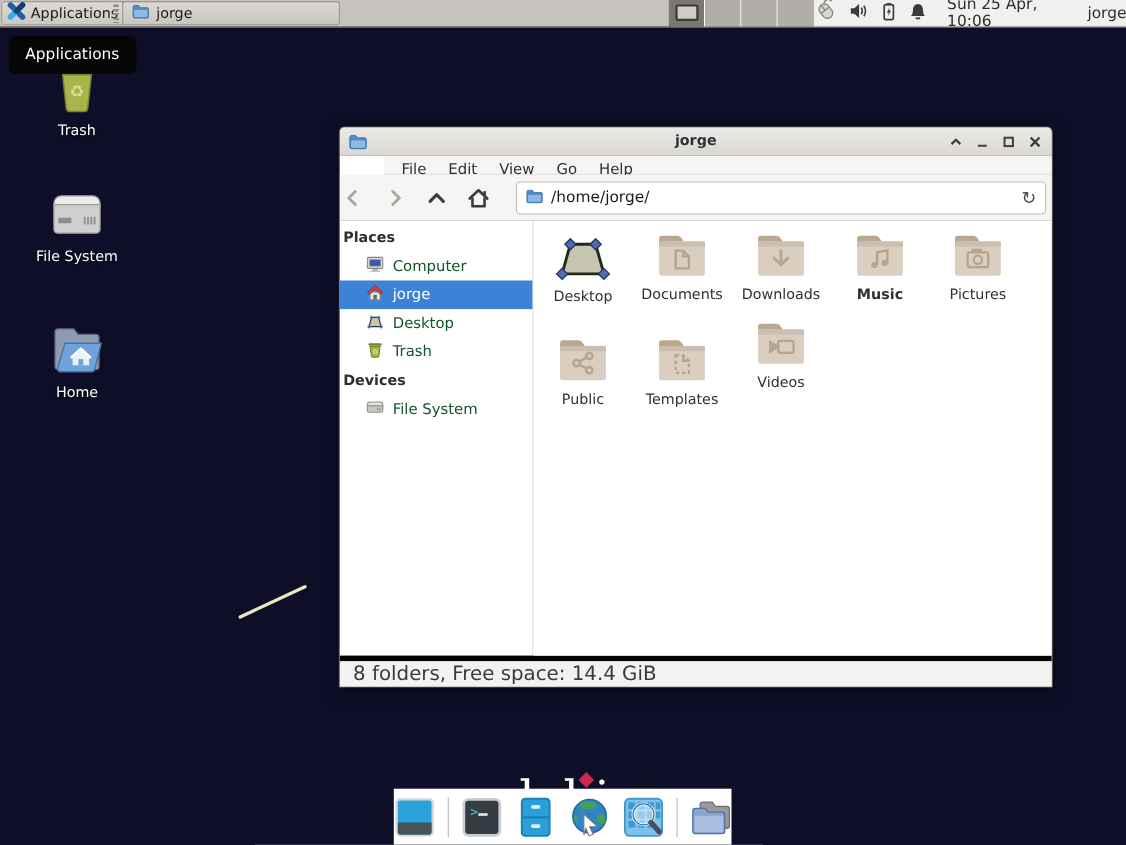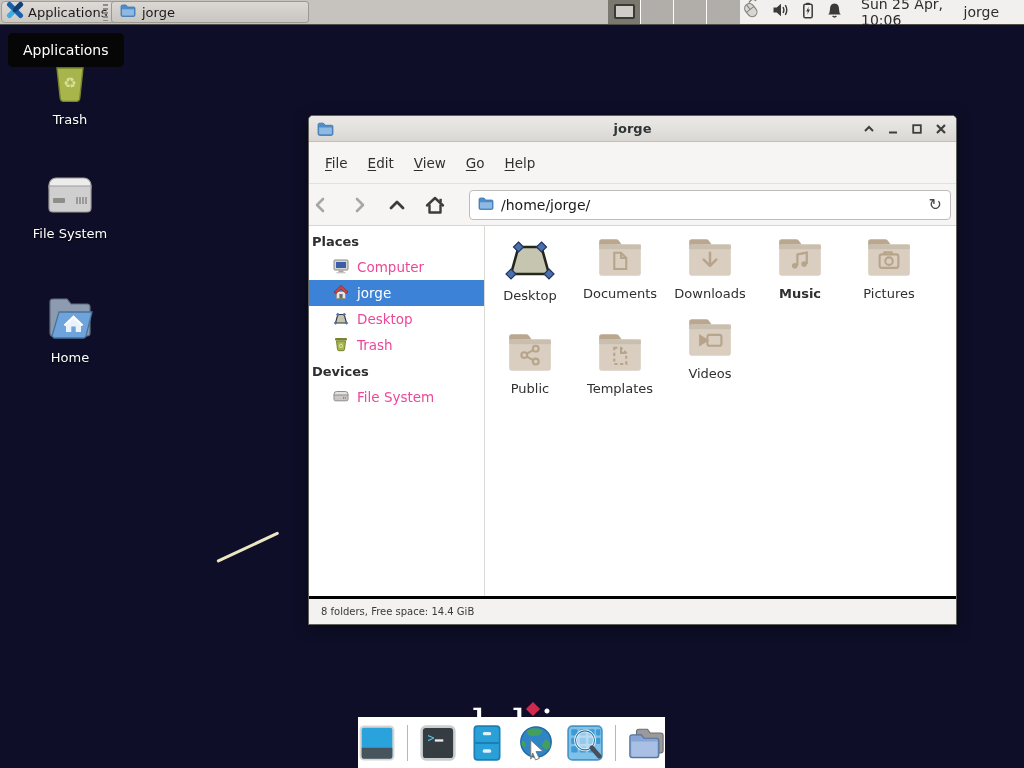--- a/index.html
+++ b/index.html
@@ -1,21 +1,21 @@
 <!DOCTYPE html>
 <html><head>
 <meta charset="utf-8">
 <style>
   * { margin:0; padding:0; box-sizing:border-box; }
   body { font-family:"DejaVu Sans","Liberation Sans",sans-serif; }
   .screen { position:relative; width:1024px; height:768px; overflow:hidden; background:#0e0e28; }
 
   
   .panel { position:absolute; left:0; top:0; width:1024px; height:25px; background:#c6c3bf; border-bottom:1px solid #504e49; z-index:50; }
-  .panel-right { position:absolute; left:740px; top:0; width:284px; height:24px; background:#f1f0ee; display:flex; align-items:center; justify-content:flex-end; padding-right:25px; gap:10px; }
+  .panel-right { position:absolute; left:740px; top:0; width:284px; height:24px; background:#f1f0ee; display:flex; align-items:center; justify-content:flex-end; padding-right:0; gap:10px; }
   .app-btn { position:absolute; left:1px; top:1px; height:22px; display:flex; align-items:center; gap:4px; padding:0 8px 0 4px; background:linear-gradient(#dedbd7,#ccc9c5); border:1px solid #a19e99; border-radius:4px; }
   .app-btn span.lbl { font-size:13px; color:#1a1a1a; }
   .drag-handle { position:absolute; left:103px; top:4px; width:5px; height:17px; background:repeating-linear-gradient(to bottom,#8f8c88 0 2px,transparent 2px 4px); }
   .task-btn { position:absolute; left:111px; top:1px; width:198px; height:22px; display:flex; align-items:center; gap:6px; padding:0 8px; background:linear-gradient(#dbd8d4,#c9c6c2); border:1px solid #9b9894; border-radius:3px; }
   .task-btn span { font-size:13px; color:#1a1a1a; }
   .pager { position:absolute; left:608px; top:0; width:132px; height:24px; display:flex; }
   .pager .ws { width:33px; height:24px; background:#b1aeaa; border-right:1px solid #fbfbfa; position:relative; }
   .pager .ws.active { background:#7b7870; border-right:1px solid #fbfbfa; }
   .pager .ws.active .mini-win { position:absolute; left:6px; top:4px; width:21px; height:15px; background:#d0cdc8; border:2px solid #3a3a36; border-radius:2px; }
   .pager .ws:last-child { border-right:none; }
@@ -35,37 +35,37 @@
   .wordmark { position:absolute; left:458px; top:657px; font-family:"DejaVu Serif","Liberation Serif",serif; font-size:44px; color:#fff; letter-spacing:0px;margin-top:44px; }
   .wordmark .diamond { position:absolute; left:70px; top:3px; width:10px; height:10px; background:#cf2a4e; transform:rotate(45deg); }
 
   
   .win { position:absolute; left:308px; top:115px; width:649px; height:510px; border:1px solid #62605c; border-radius:5px 5px 0 0; background:#fff; box-shadow:0 3px 14px rgba(0,0,0,.5); z-index:40; display:flex; flex-direction:column; }
   .titlebar { height:26px; background:linear-gradient(#eceae7,#dad7d3); border-bottom:1px solid #c2bfbb; border-radius:4px 4px 0 0; position:relative; display:flex; align-items:center; }
   .titlebar .t-icon { position:absolute; left:8px; top:5px; }
   .titlebar .t-text { width:100%; text-align:center; font-size:13px; font-weight:bold; color:#2e3436; }
   .t-btns { position:absolute; right:8px; top:0; height:26px; display:flex; align-items:center; gap:9px; }
   .t-btn { width:15px; height:15px; display:flex; align-items:center; justify-content:center; }
-  .menubar { height:42px; background:#f6f5f3; display:flex; align-items:center; padding-left:6px; border-bottom:1px solid #e3e1dd; }
+  .menubar { height:17px; background:#f6f5f3; display:flex; align-items:flex-start; padding-left:6px; border-bottom:1px solid #e3e1dd;margin-left:40px; }
   .menu-item { font-size:13.5px; color:#2f2f2f; padding:4px 10px; }
   .toolbar { height:42px; background:#f6f5f3; border-bottom:1px solid #d8d6d2; display:flex; align-items:center; gap:14px; }
   .nav-btn { width:24px; height:24px; display:flex; align-items:center; justify-content:center; }
   .pathbar { margin-left:8px; width:482px; height:30px; background:#fff; border:1px solid #bfbcb8; border-radius:4px; display:flex; align-items:center; padding:0 8px; gap:7px; }
   .pathbar .path-text { flex:1; font-size:14px; color:#1a1a1a; }
   .reload { font-size:16px; color:#4a4a4a; line-height:1; }
   .win-body { flex:1; display:flex; min-height:0; }
   .sidebar { width:176px; border-right:1px solid #dcdad6; padding-top:2px; background:#fff; }
   .side-header { height:26px; display:flex; align-items:center; padding-left:3px; font-size:13px; font-weight:bold; color:#2e2e2e; }
-  .side-item { height:26px; display:flex; align-items:center; padding-left:24px; gap:8px; font-size:13.5px; color:#ec4899; }
+  .side-item { height:26px; display:flex; align-items:center; padding-left:24px; gap:8px; font-size:13.5px; color:#14532d; }
   .side-item.selected { background:#3c83d8; color:#fff; }
   .main { flex:1; position:relative; background:#fff; }
   .cell { position:absolute; width:90px; height:84px; text-align:center; }
   .cell .f-ic { display:inline-block; margin-top:2px; }
   .cell .f-label { font-size:13px; color:#303030; margin-top:2px; }
-  .statusbar { height:28px; background:#f3f2f0; border-top:3px solid #000000; display:flex; align-items:center; padding-left:12px; font-size:10px; color:#3a3a3a; }
+  .statusbar { height:28px; background:#f3f2f0; border-top:5px solid #000000; display:flex; align-items:center; padding-left:12px; font-size:18px; color:#3a3a3a; }
 
   
   .dock { position:absolute; left:358px; top:717px; width:307px; height:51px; background:#ffffff; display:flex; align-items:center; justify-content:center; gap:11px; z-index:45; }
   .dock-sep { width:1px; height:36px; background:#b9b7b3; }
   .dock-item { width:38px; height:38px; display:flex; align-items:center; justify-content:center; }
 
   u { text-decoration-thickness:1px; text-underline-offset:2px; }
 </style>
 </head>
 <body>

